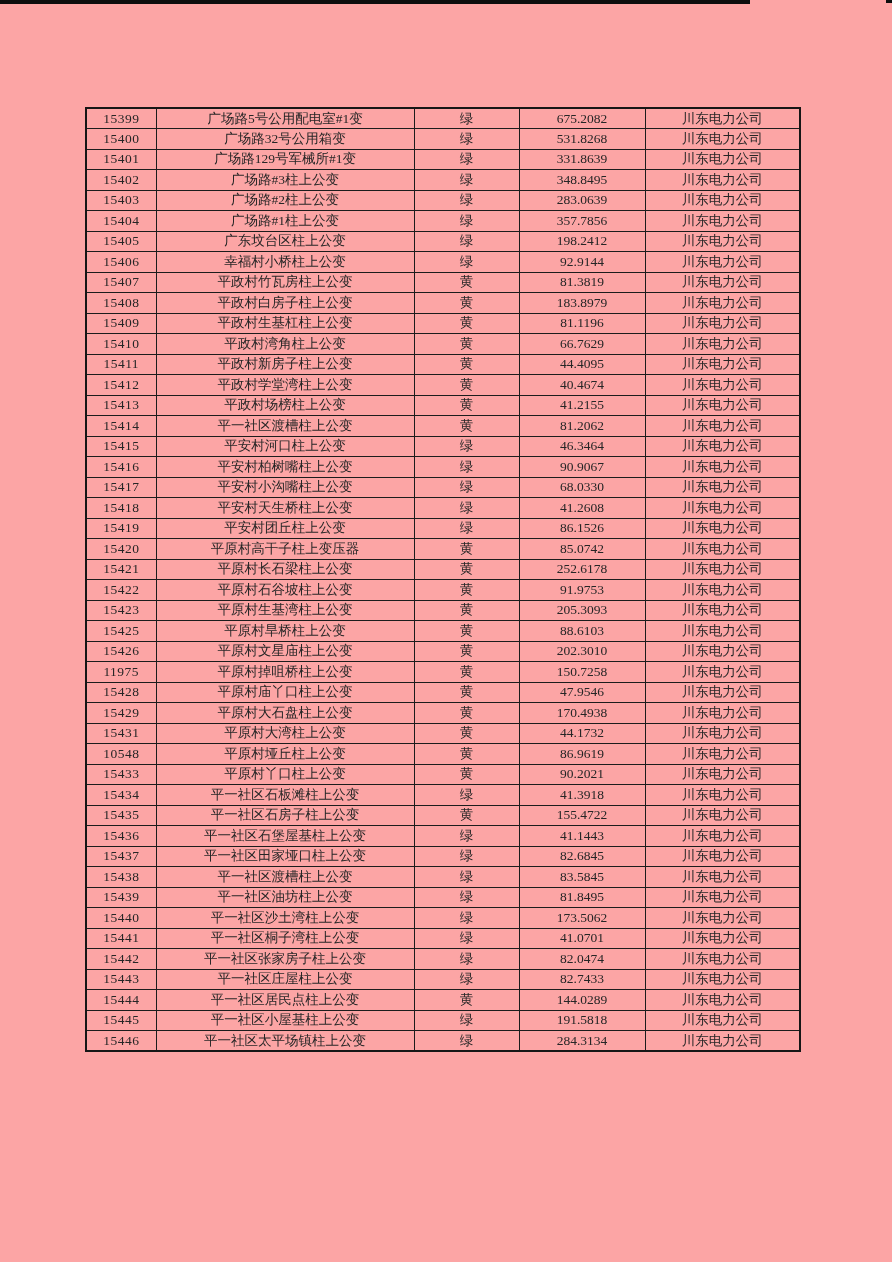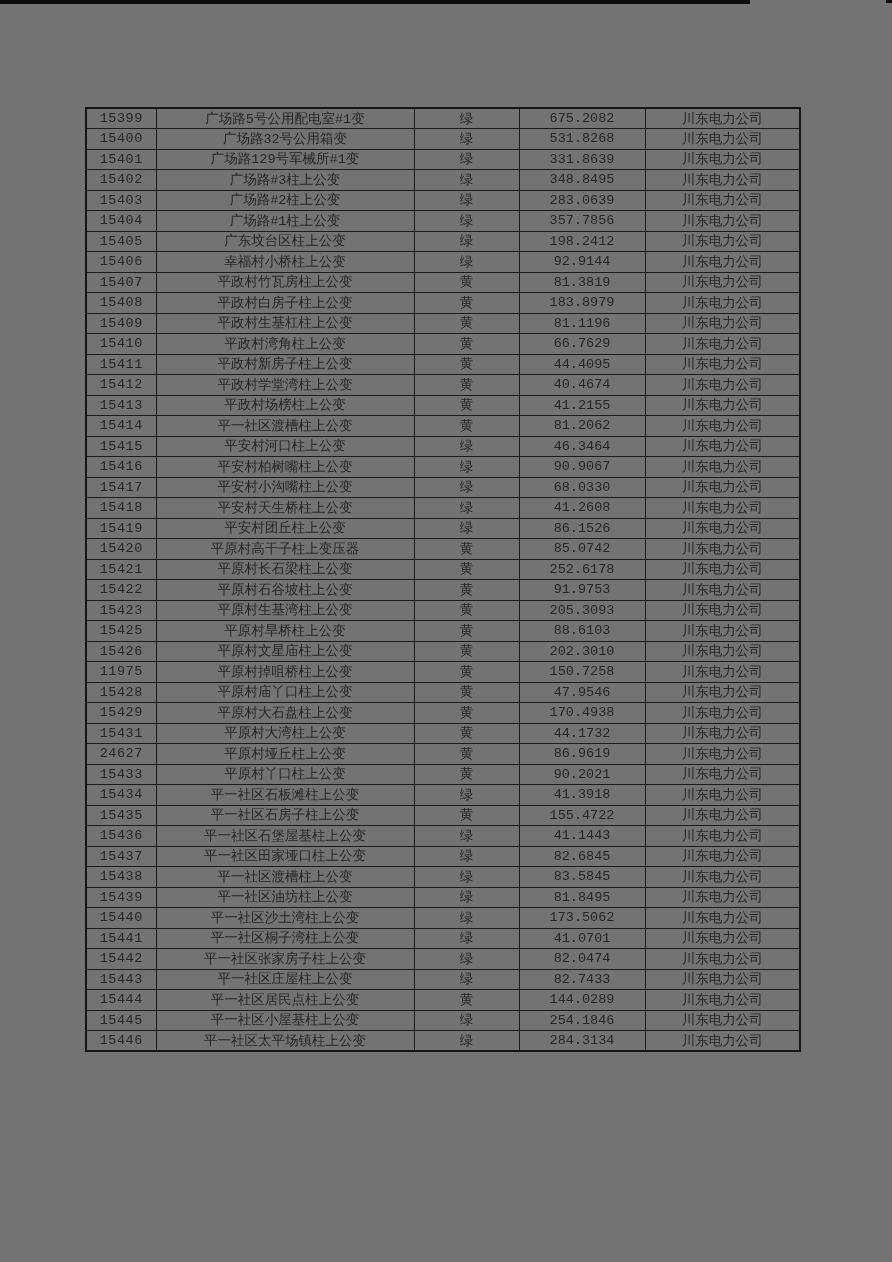--- a/index.html
+++ b/index.html
@@ -1,23 +1,23 @@
 <!DOCTYPE html>
 <html><head>
 <meta charset="utf-8">
 <style>
   * { margin: 0; padding: 0; box-sizing: border-box; }
   html, body { background: #ffffff; }
   .page {
     position: relative;
     width: 892px;
     height: 1262px;
-    background: #737373;
+    background: #fca5a5;
     overflow: hidden;
-    font-family: Liberation Mono, monospace;
+    font-family: Liberation Serif, serif;
   }
   .top-bar-left {
     position: absolute;
     left: 0; top: 0;
     width: 750px; height: 4px;
     background: #0d0d0d;
   }
   .top-bar-right {
     position: absolute;
     left: 886px; top: 0;
@@ -273,21 +273,21 @@
           <td class="cell-company-name">川东电力公司</td>
         </tr>
         <tr>
           <td class="cell-id">15431</td>
           <td class="cell-transformer-name">平原村大湾柱上公变</td>
           <td class="cell-status-color">黄</td>
           <td class="cell-load-value">44.1732</td>
           <td class="cell-company-name">川东电力公司</td>
         </tr>
         <tr>
-          <td class="cell-id">24627</td>
+          <td class="cell-id">10548</td>
           <td class="cell-transformer-name">平原村垭丘柱上公变</td>
           <td class="cell-status-color">黄</td>
           <td class="cell-load-value">86.9619</td>
           <td class="cell-company-name">川东电力公司</td>
         </tr>
         <tr>
           <td class="cell-id">15433</td>
           <td class="cell-transformer-name">平原村丫口柱上公变</td>
           <td class="cell-status-color">黄</td>
           <td class="cell-load-value">90.2021</td>
@@ -367,21 +367,21 @@
           <td class="cell-id">15444</td>
           <td class="cell-transformer-name">平一社区居民点柱上公变</td>
           <td class="cell-status-color">黄</td>
           <td class="cell-load-value">144.0289</td>
           <td class="cell-company-name">川东电力公司</td>
         </tr>
         <tr>
           <td class="cell-id">15445</td>
           <td class="cell-transformer-name">平一社区小屋基柱上公变</td>
           <td class="cell-status-color">绿</td>
-          <td class="cell-load-value">254.1846</td>
+          <td class="cell-load-value">191.5818</td>
           <td class="cell-company-name">川东电力公司</td>
         </tr>
         <tr>
           <td class="cell-id">15446</td>
           <td class="cell-transformer-name">平一社区太平场镇柱上公变</td>
           <td class="cell-status-color">绿</td>
           <td class="cell-load-value">284.3134</td>
           <td class="cell-company-name">川东电力公司</td>
         </tr>
       </tbody>

